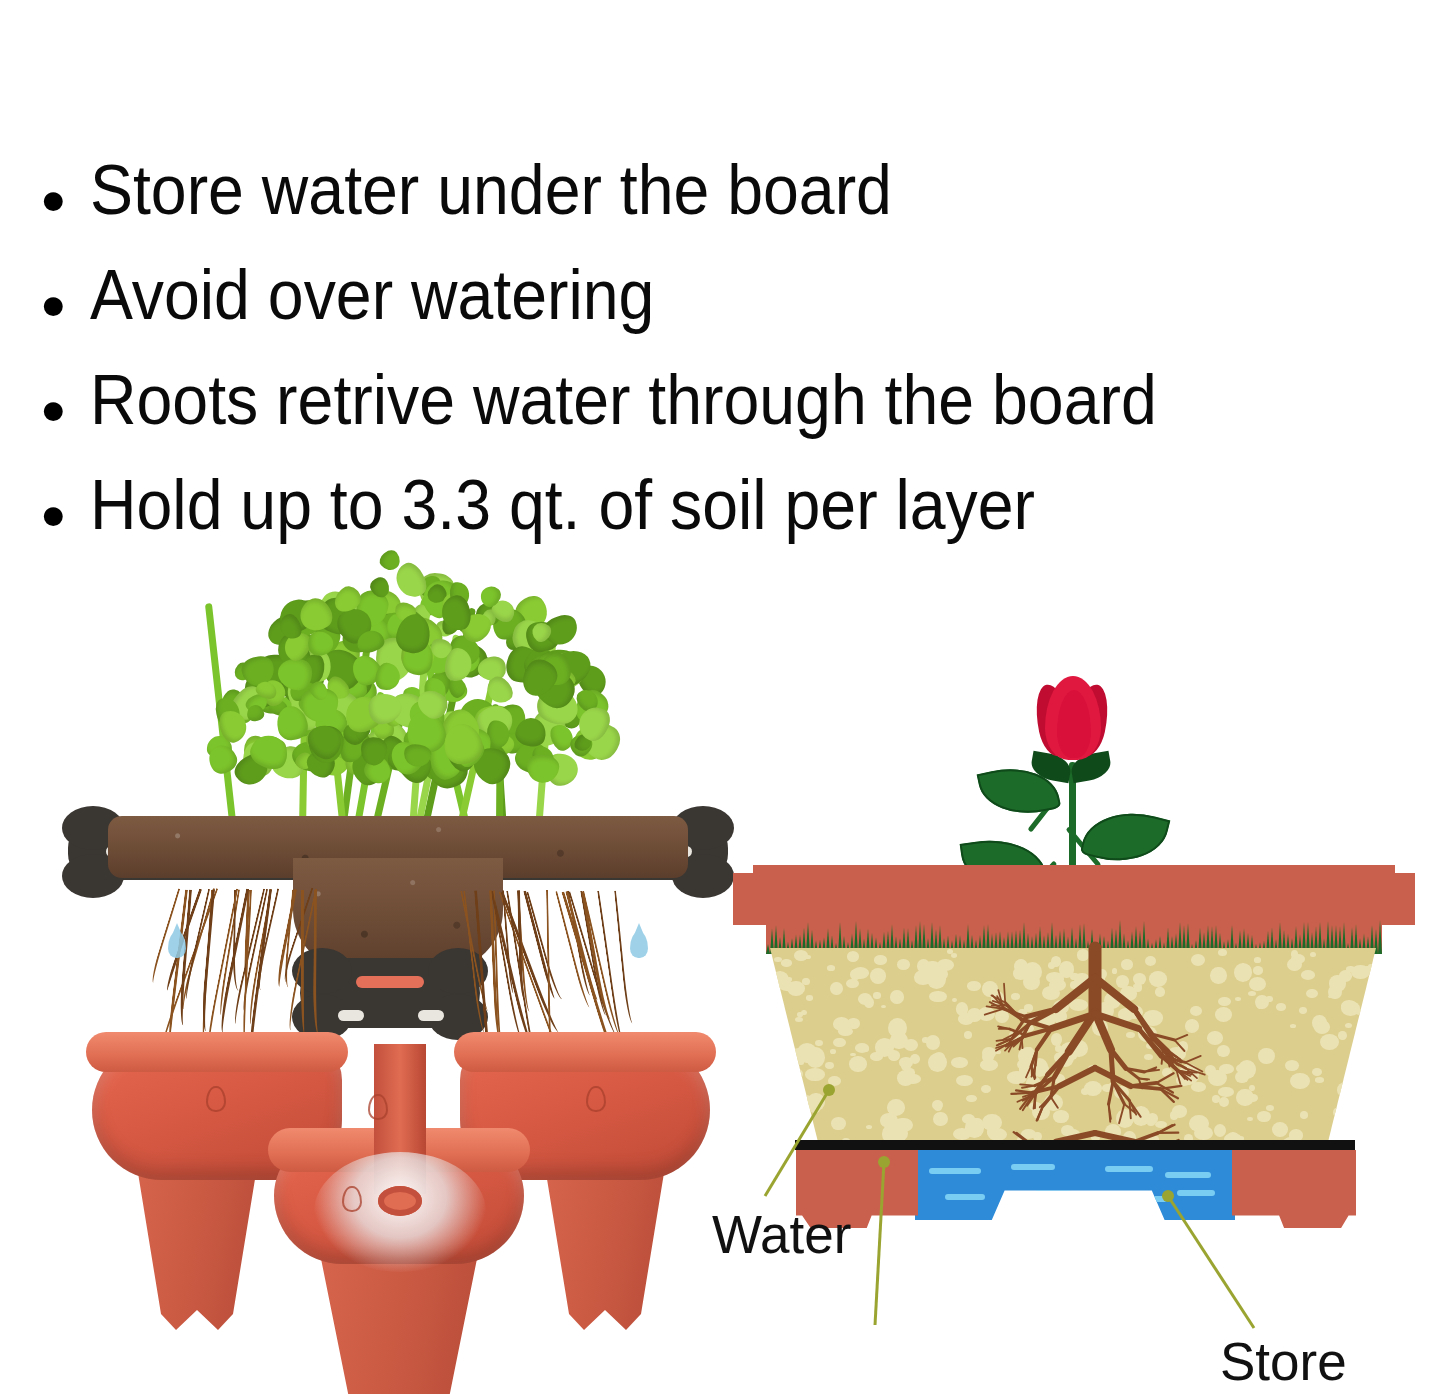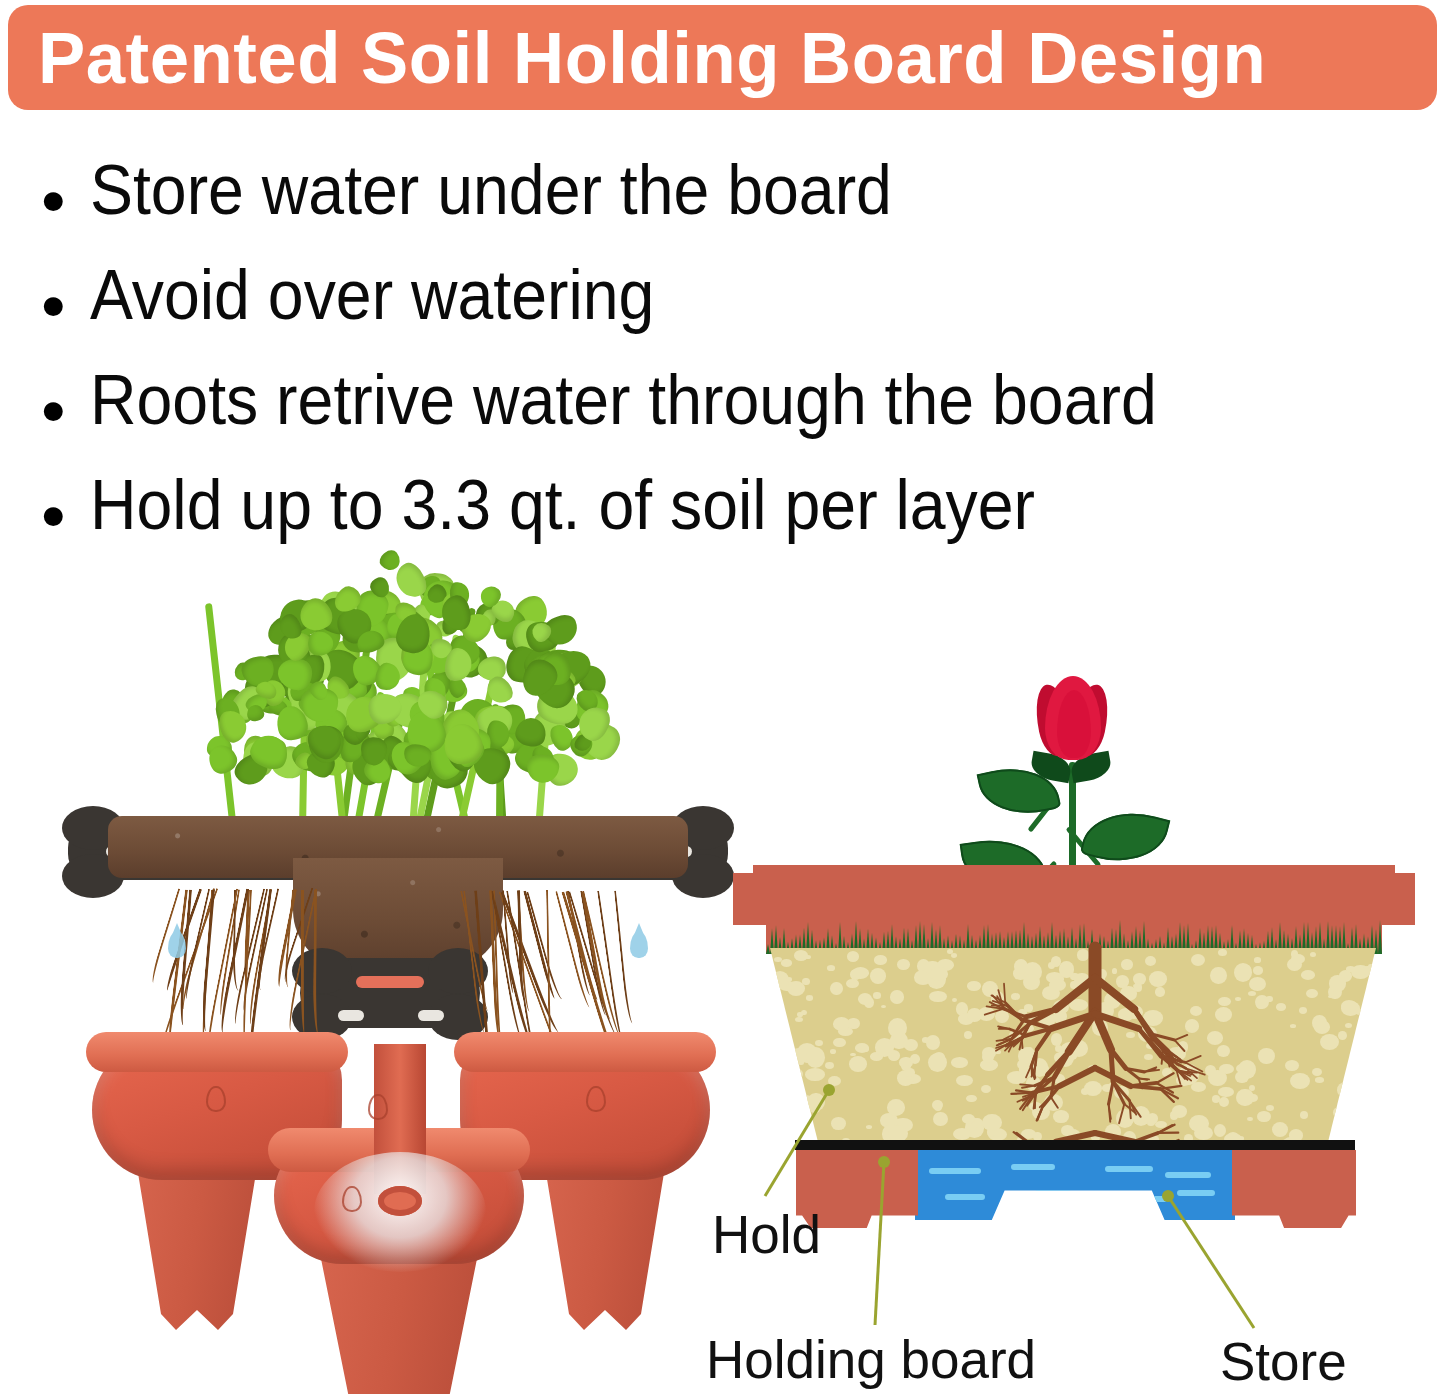--- a/index.html
+++ b/index.html
@@ -297,23 +297,20 @@
     color: #111111;
     white-space: nowrap;
     line-height: 1;
   }
 </style>
 </head>
 <body>
 
 <div id="page">
 
-  <div id="header-banner">
-    <div id="header-title">Patented Soil Holding Board Design</div>
-  </div>
 
   <div id="bullet-list">
 
     <div class="bullet-row">
       <span class="bullet-dot">●</span>
       <span class="bullet-text">Store water under the board</span>
     </div>
 
     <div class="bullet-row">
       <span class="bullet-dot">●</span>
@@ -1434,19 +1431,18 @@
     <line x1="829" y1="1090" x2="765" y2="1196" stroke="#9AA430" stroke-width="3"></line>
     <circle cx="829" cy="1090" r="6" fill="#9AA430"></circle>
 
     <line x1="884" y1="1162" x2="875" y2="1325" stroke="#9AA430" stroke-width="3"></line>
     <circle cx="884" cy="1162" r="6" fill="#9AA430"></circle>
 
     <line x1="1168" y1="1196" x2="1254" y2="1328" stroke="#9AA430" stroke-width="3"></line>
     <circle cx="1168" cy="1196" r="6" fill="#9AA430"></circle>
   </svg>
 
-  <div class="diagram-label" style="left:712px; top:1208px;">Hold</div>
-
-  <div class="diagram-label" style="left:706px; top:1333px;">Holding board</div>
+  <div class="diagram-label" style="left:712px; top:1208px;">Water</div>
+
 
   <div class="diagram-label" style="left:1220px; top:1335px;">Store</div>
 
 </div>
 
 </body></html>

